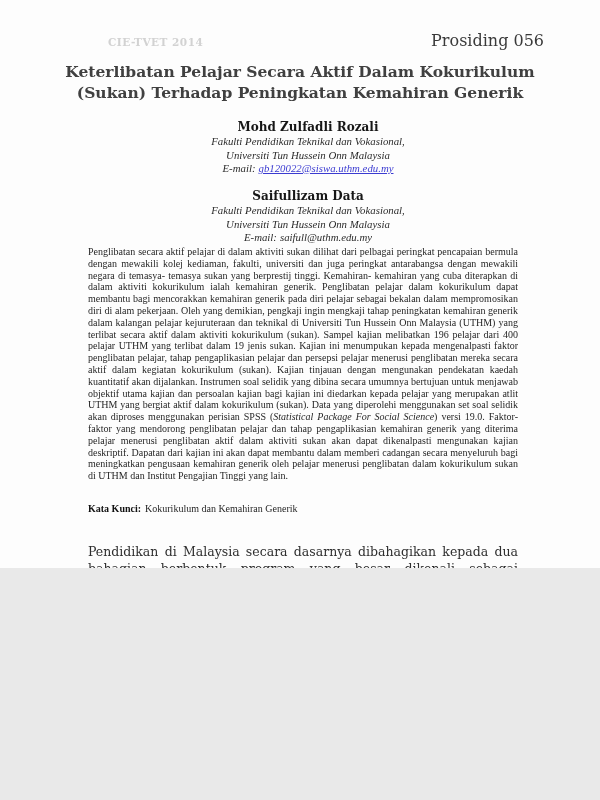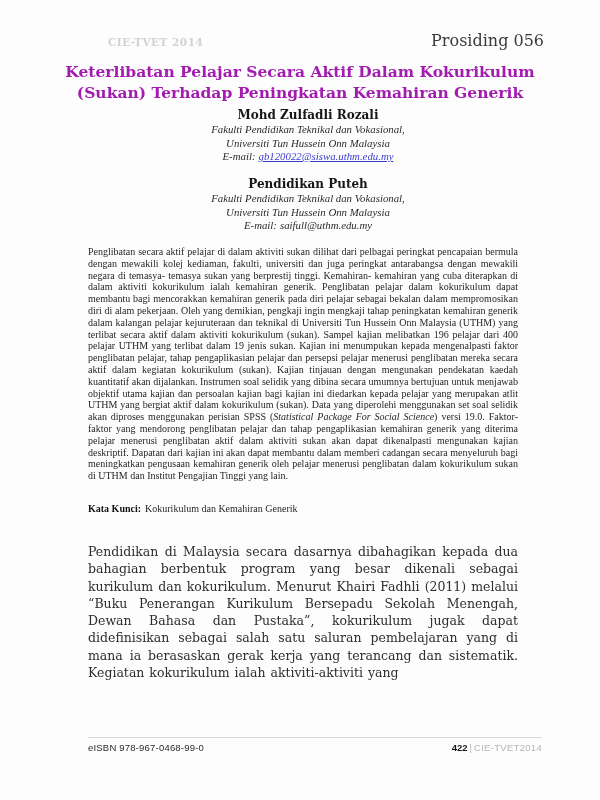--- a/index.html
+++ b/index.html
@@ -1,19 +1,19 @@
 <!DOCTYPE html>
 <html><head>
 <meta charset="utf-8">
 <style>
   * { margin:0; padding:0; box-sizing:border-box; }
   html,body { background:#e9e9e9; }
   .page {
     position:relative;
-    width:600px; height:800px;
+    width:600px; height:568px;
     margin:0 auto;
     background:#fdfdfd;
     color:#222;
     font-family:"Liberation Serif", serif;
     overflow:hidden;
   }
   
   .running-header {
     position:absolute; top:31px; left:108px; right:56px;
     display:flex; justify-content:space-between; align-items:baseline;
@@ -26,24 +26,24 @@
   .header-proceeding {
     font-family:"DejaVu Serif", serif;
     font-size:16px; color:#3a3a3a;
   }
   
   .paper-title {
     position:absolute; top:61px; left:40px; right:40px;
     text-align:center;
     font-family:"DejaVu Serif", serif;
     font-weight:bold; font-size:15.5px; line-height:21px;
-    color:#a21caf;
+    color:#404040;
   }
   
-  .author-block { position:absolute; left:16px; right:0; text-align:center; }
+  .author-block { position:absolute; left:16px; right:0; text-align:center;margin-top:12px; }
   .author-block.first  { top:108px; }
   .author-block.second { top:177px; }
   .author-name {
     font-family:"DejaVu Serif", serif;
     font-weight:bold; font-size:12px; line-height:15px; color:#161616;
   }
   .author-affil {
     font-style:italic; font-size:10.8px; line-height:13.5px; color:#2b2b2b;
   }
   .author-email {
@@ -114,21 +114,21 @@
   <div class="author-block first">
     <div class="author-name">Mohd Zulfadli Rozali</div>
     <div class="author-affil">Fakulti Pendidikan Teknikal dan Vokasional,</div>
     <div class="author-affil">Universiti Tun Hussein Onn Malaysia</div>
     <div class="author-email">
       <span class="email-label">E-mail:</span><a class="email-link" href="#">gb120022@siswa.uthm.edu.my</a>
     </div>
   </div>
 
   <div class="author-block second">
-    <div class="author-name">Pendidikan Puteh</div>
+    <div class="author-name">Saifullizam Data</div>
     <div class="author-affil">Fakulti Pendidikan Teknikal dan Vokasional,</div>
     <div class="author-affil">Universiti Tun Hussein Onn Malaysia</div>
     <div class="author-email">
       <span class="email-label">E-mail:</span><span class="email-plain">saifull@uthm.edu.my</span>
     </div>
   </div>
 
   <div class="main-column">
 
 

